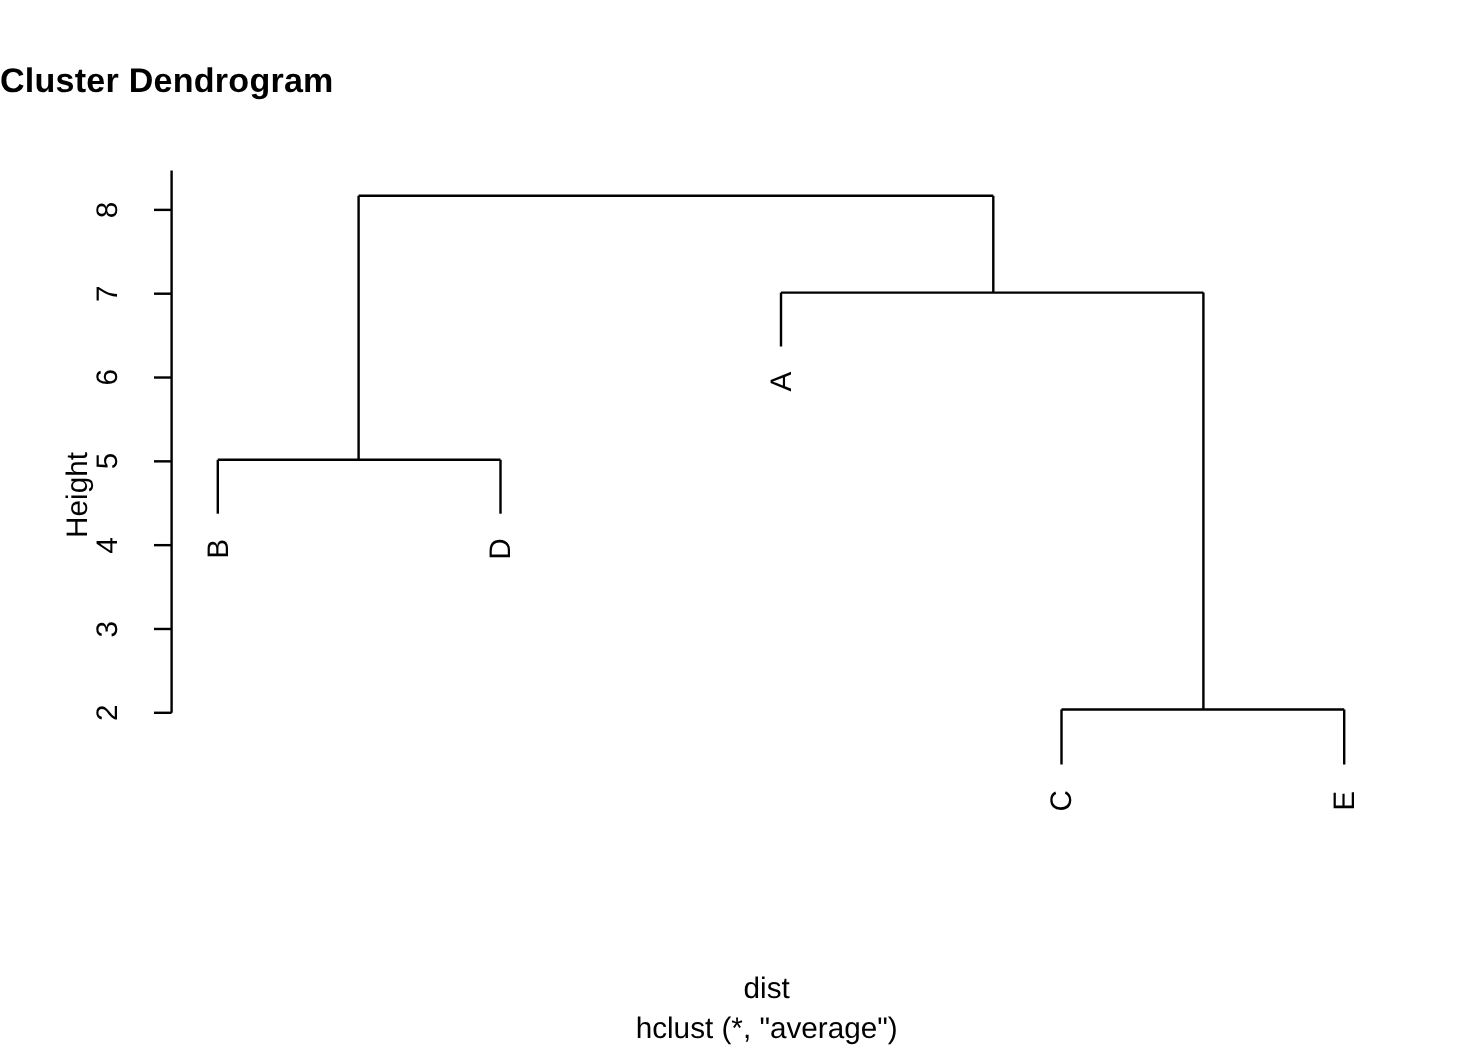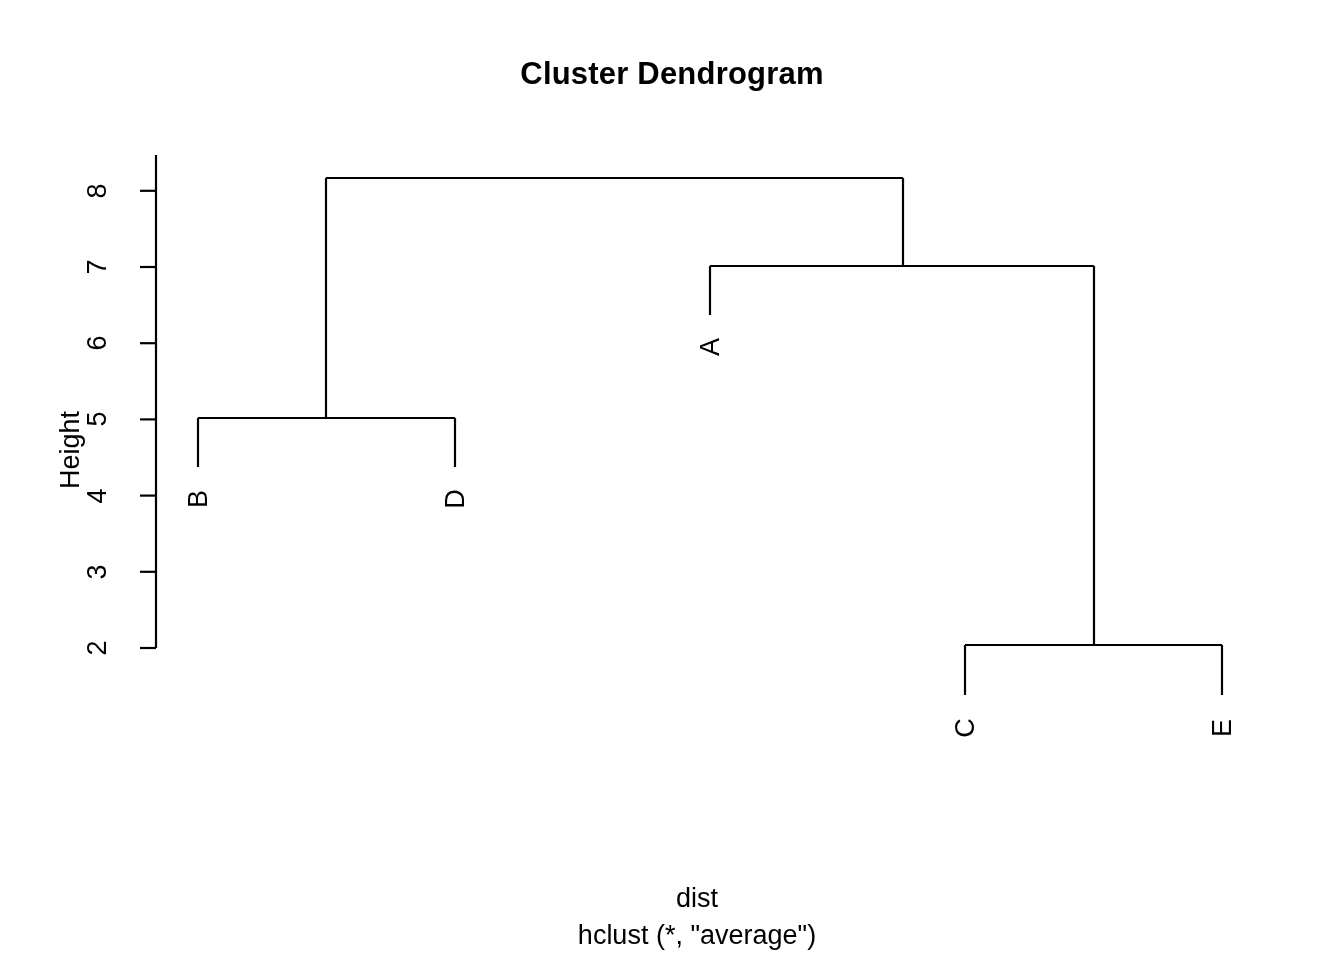--- a/index.html
+++ b/index.html
@@ -19,21 +19,20 @@
     position: relative;
     width: 1344px;
     height: 960px;
     background: #ffffff;
   }
   #plot-title {
     position: absolute;
     left: 0;
     top: 58px;
     width: 1344px;
-    text-align: center;
     font-size: 31px;
     font-weight: bold;
     letter-spacing: 0.2px;
     font-family: "Liberation Sans", sans-serif;
     line-height: 1;
     white-space: nowrap;
   }
   #y-axis-title {
     position: absolute;
     left: 0px;

